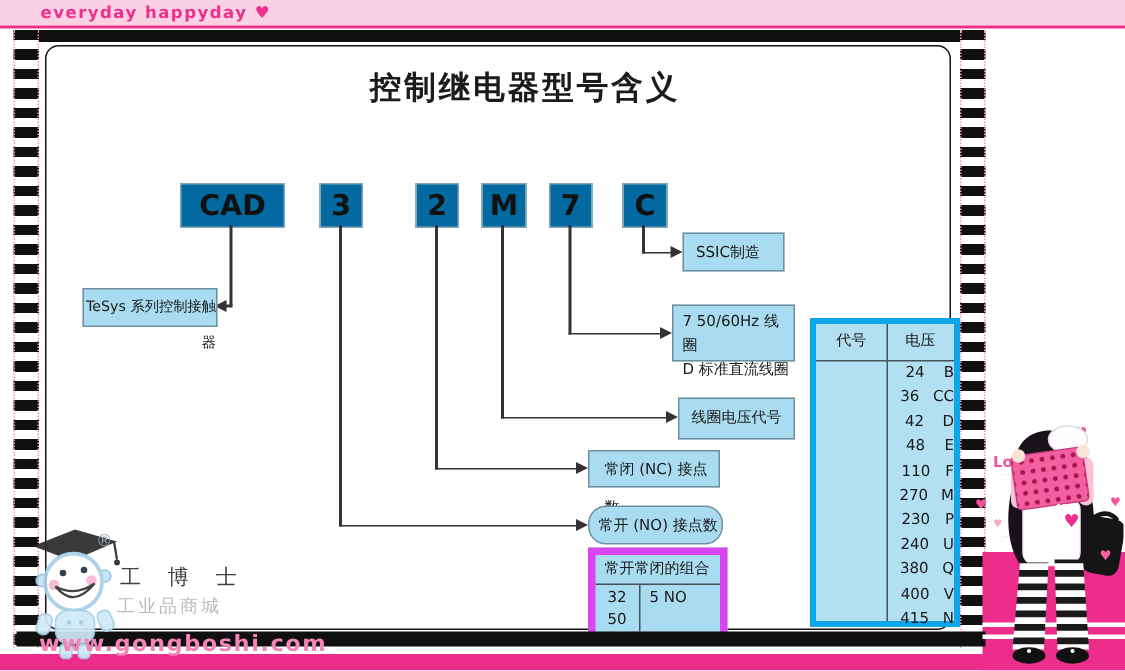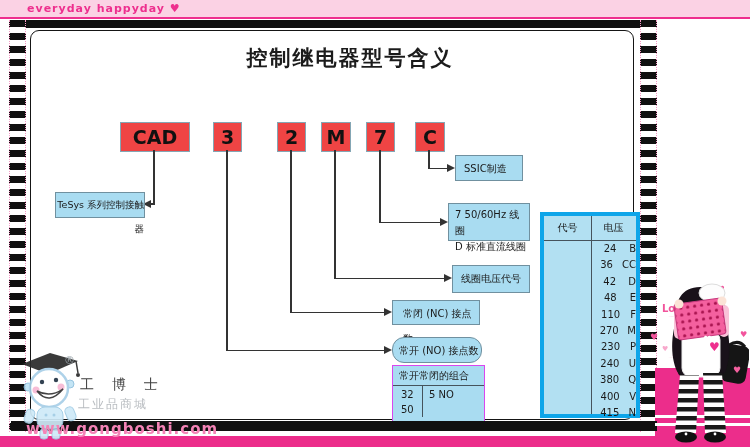--- a/index.html
+++ b/index.html
@@ -20,21 +20,21 @@
   .stripe-left{left:9px;}
   .stripe-right{left:640px;}
 
   
   .panel{left:30px;top:30px;width:602px;height:388px;background:#fff;
          border:1.5px solid #151515;border-radius:9px;z-index:0;}
   .title{left:130px;top:44px;width:440px;text-align:center;font-size:21px;font-weight:bold;
          letter-spacing:2px;color:#1b1b1b;}
 
   .codebox{top:122px;height:28px;line-height:28px;text-align:center;font-size:19px;font-weight:bold;
-           background:#ef4444;border:1px solid #84a6b4;color:#111;}
+           background:#0369a1;border:1px solid #84a6b4;color:#111;}
   .cb-cad{left:120px;width:68px;}
   .cb-3{left:213px;width:27px;}
   .cb-2{left:277px;width:27px;}
   .cb-m{left:321px;width:28px;}
   .cb-7{left:366px;width:27px;}
   .cb-c{left:415px;width:28px;}
 
   .label{background:#a9dcf1;border:1px solid #70909f;font-size:10px;color:#1a1a1a;}
   .lb-series{left:55px;top:192px;width:88px;height:24px;line-height:24px;text-align:right;font-size:9.5px;}
   .lb-ssic{left:455px;top:155px;width:68px;height:26px;line-height:26px;padding-left:8px;box-sizing:border-box;}
@@ -44,21 +44,21 @@
   .lb-no{left:392px;top:337px;width:90px;height:26px;line-height:26px;padding-left:6px;box-sizing:border-box;border-radius:12px;}
 
   
   .line{background:#333;}
   .arrow-r{width:0;height:0;border-top:4px solid transparent;border-bottom:4px solid transparent;
            border-left:8px solid #333;}
   .arrow-l{width:0;height:0;border-top:4px solid transparent;border-bottom:4px solid transparent;
            border-right:8px solid #333;}
 
   
-  .combo{left:392px;top:365px;width:93px;height:64px;background:#a9dcf1;border:1px solid #d946ef;
+  .combo{left:392px;top:365px;width:93px;height:64px;background:#a9dcf1;border:5px solid #d946ef;
          font-size:10px;color:#1a1a1a;box-sizing:border-box;}
   .combo-head{height:19px;line-height:19px;padding-left:6px;border-bottom:1px solid #45535c;}
   .combo-body{display:flex;height:31px;}
   .combo-c1{width:30px;border-right:1px solid #45535c;padding:1px 0 0 8px;box-sizing:border-box;}
   .combo-c2{flex:1;padding:1px 0 0 6px;}
   .combo-c1 div,.combo-c2 div{line-height:15px;}
 
   
   .vtable{left:540px;top:212px;width:100px;height:206px;background:#b2e0f2;border:4px solid #0ea5e9;
           font-size:10px;color:#1a1a1a;box-sizing:border-box;}

